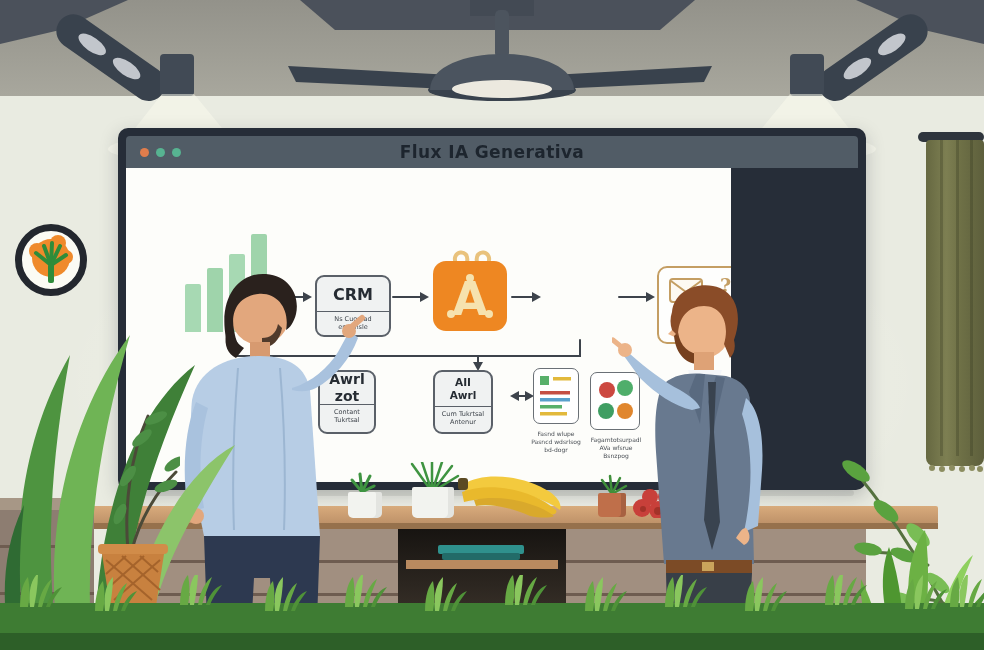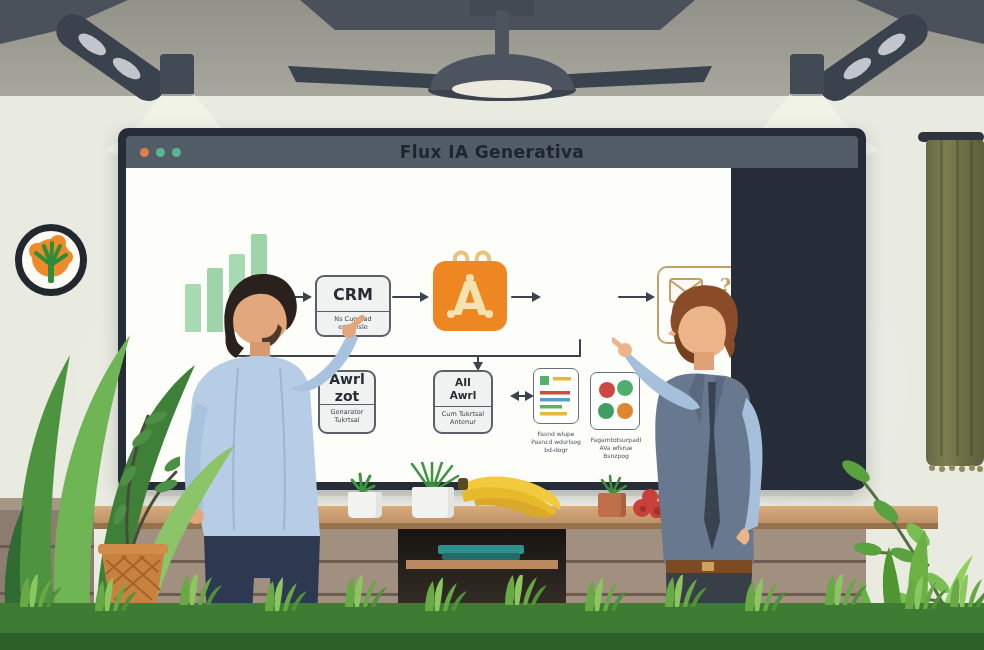--- a/index.html
+++ b/index.html
@@ -231,21 +231,21 @@
           <div>Antenur</div>
         </div>
       </div>
 
       <div class="fbox" style="left:192px;top:202px;width:58px;height:64px">
         <div class="hd" style="height:32px;font-size:14px;font-weight:bold;line-height:1.2">
           <span>Awrl</span>
           <span>zot</span>
         </div>
         <div class="sub">
-          <div>Genarator</div>
+          <div>Contant</div>
           <div>Tukrtsal</div>
         </div>
       </div>
 
       <div class="mini-card" style="left:407px;top:200px;width:46px;height:56px">
         <svg width="42" height="52" style="margin:2px">
           <rect x="4" y="5" width="9" height="9" fill="#58b06b"></rect>
           <rect x="17" y="6" width="18" height="3.5" fill="#e2b93c"></rect>
           <rect x="4" y="20" width="30" height="3.5" fill="#c44f43"></rect>
           <rect x="4" y="27" width="30" height="3.5" fill="#58a0cc"></rect>

